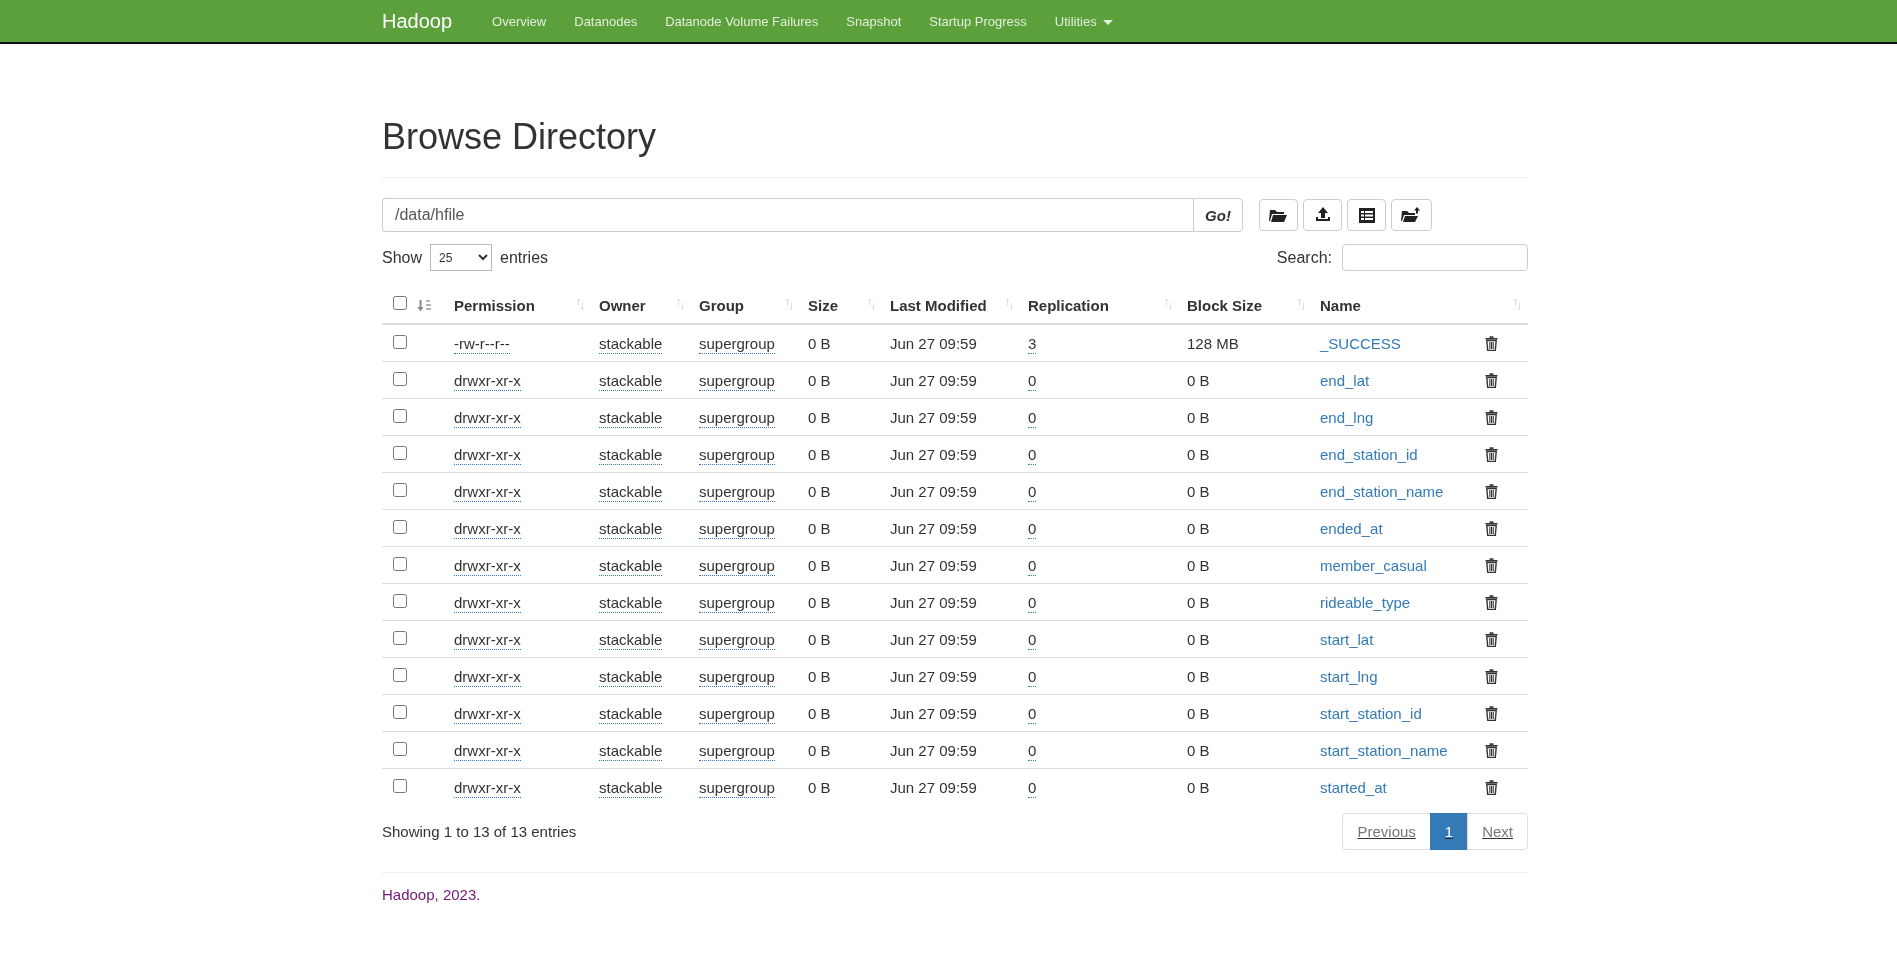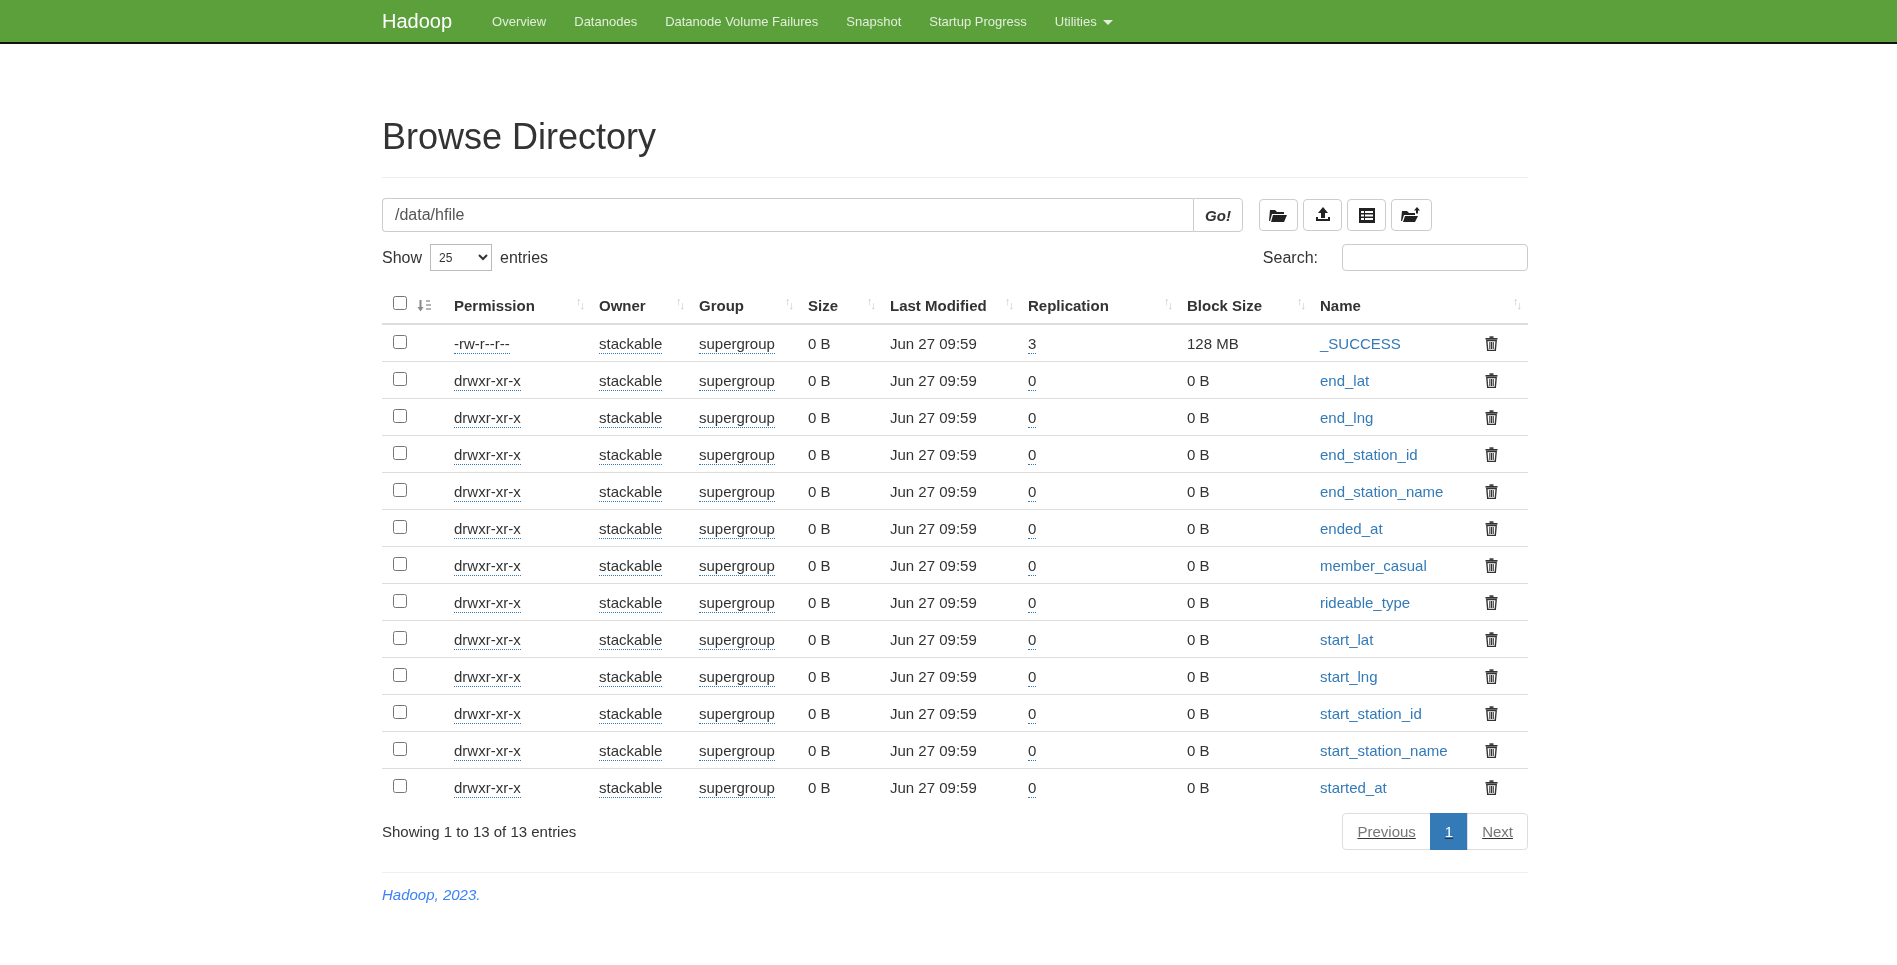--- a/index.html
+++ b/index.html
@@ -29,21 +29,21 @@
   .icon-toolbar { margin-left:16px; display:flex; gap:5px; }
   .icon-btn { height:32px; min-width:39px; margin-top:1px; background:#fff; border:1px solid #ccc; border-radius:4px;
     display:flex; align-items:center; justify-content:center; cursor:pointer; padding:0 9px; }
   .icon-btn svg { display:block; }
 
   
   .dt-controls { margin-top:12px; display:flex; align-items:flex-end; justify-content:space-between; }
   .dt-length { font-size:16px; display:flex; align-items:center; }
   .dt-length select { margin:0 8px; width:62px; height:27px; font-size:12px; color:#333;
     border:1px solid #bbb; border-radius:0; padding:2px 4px; background:#fff; }
-  .dt-search { font-size:16px; display:flex; align-items:center;gap:14px; }
+  .dt-search { font-size:16px; display:flex; align-items:center; }
   .dt-search input { margin-left:10px; width:186px; height:27px; border:1px solid #ccc; border-radius:4px; padding:3px 8px; font-size:14px; }
 
   
   table.listing { margin-top:17px; width:100%; border-collapse:collapse; table-layout:fixed; }
   col.c1{width:64px} col.c2{width:145px} col.c3{width:100px} col.c4{width:109px} col.c5{width:82px}
   col.c6{width:138px} col.c7{width:159px} col.c8{width:133px} col.c9{width:216px}
   th { text-align:left; font-size:15px; font-weight:bold; color:#333;
     padding:8px 8px; border-bottom:2px solid #ddd; cursor:pointer; white-space:nowrap; }
   td { font-size:15px; padding:10px 8px 9px; border-top:1px solid #ddd; white-space:nowrap; overflow:hidden; }
   tbody tr:first-child td { border-top:none; }
@@ -62,21 +62,21 @@
   .dt-footer { margin-top:8px; display:flex; align-items:center; justify-content:space-between; }
   .dt-info { font-size:15px; color:#333; }
   .pagination { display:flex;text-decoration:underline; }
   .page-btn { font-size:15px; padding:8px 14px; border:1px solid #ddd; background:#fff; color:#777;
     cursor:pointer; margin-left:-1px; text-decoration:none; line-height:19px; }
   .page-btn.first { border-radius:4px 0 0 4px; margin-left:0; }
   .page-btn.last { border-radius:0 4px 4px 0; }
   .page-btn.active { background:#337ab7; border-color:#337ab7; color:#fff; }
 
   hr.bottom-rule { border:none; border-top:1px solid #eee; margin-top:22px; }
-  .site-footer { margin-top:13px; font-size:15px; color:#3b82f6;font-style:italic; }
+  .site-footer { margin-top:13px; font-size:15px; color:#701a75; }
 </style>
 </head>
 <body>
 
 <nav class="navbar">
   <div class="navbar-inner">
     <a class="brand">Hadoop</a>
     <a class="nav-item">Overview</a>
     <a class="nav-item">Datanodes</a>
     <a class="nav-item">Datanode Volume Failures</a>

